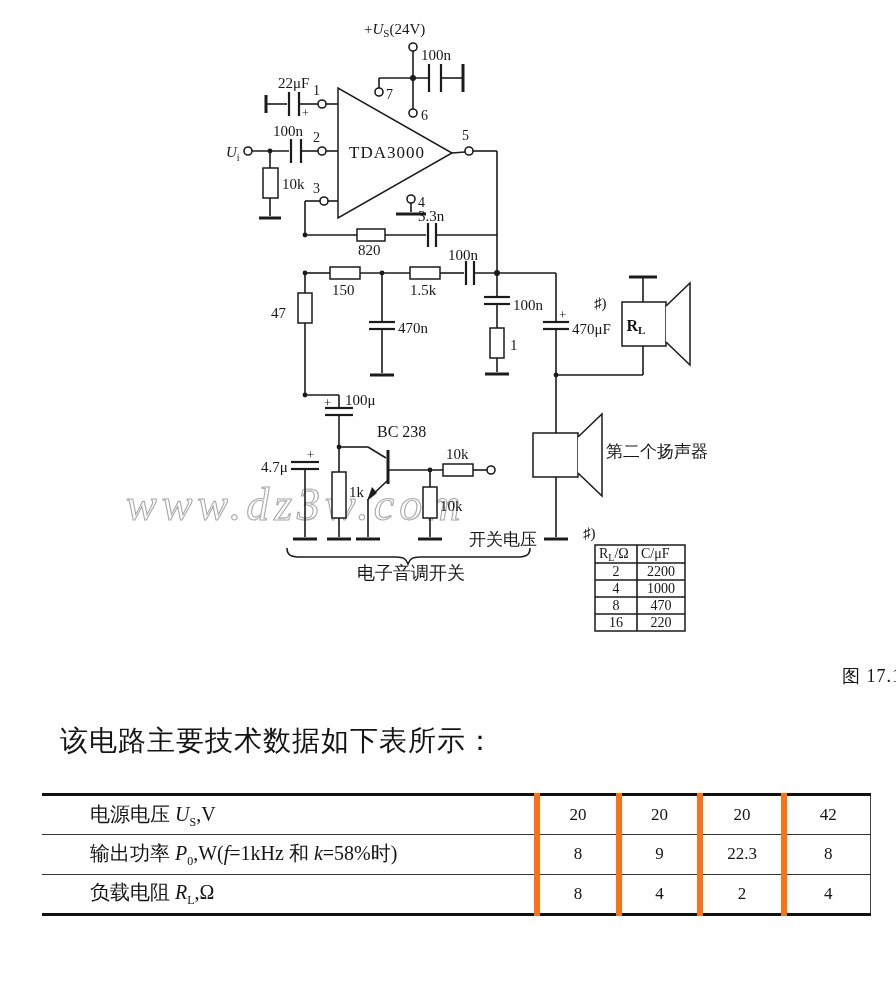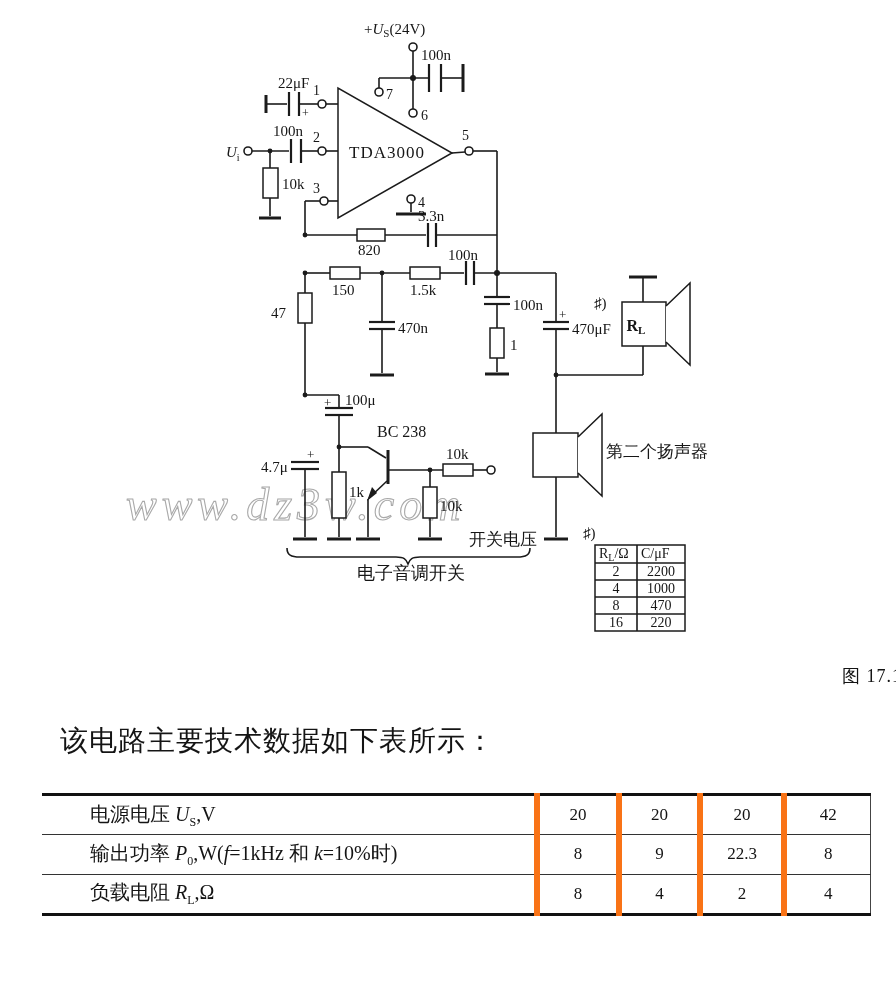--- a/index.html
+++ b/index.html
@@ -317,21 +317,21 @@
     </colgroup>
   <tbody>
       <tr>
     <td class="lbl"><span>电源电压 </span><i>U</i><sub>S</sub><span>,V</span></td>
     <td class="val">20</td>
     <td class="val">20</td>
     <td class="val">20</td>
     <td class="val">42</td>
   </tr>
   <tr>
-    <td class="lbl"><span>输出功率 </span><i>P</i><sub>0</sub><span>,W(</span><i>f</i><span>=1kHz 和 </span><i>k</i><span>=10%时)</span></td>
+    <td class="lbl"><span>输出功率 </span><i>P</i><sub>0</sub><span>,W(</span><i>f</i><span>=1kHz 和 </span><i>k</i><span>=58%时)</span></td>
     <td class="val">8</td>
     <td class="val">9</td>
     <td class="val">22.3</td>
     <td class="val">8</td>
   </tr>
   <tr>
     <td class="lbl"><span>负载电阻 </span><i>R</i><sub>L</sub><span>,Ω</span></td>
     <td class="val">8</td>
     <td class="val">4</td>
     <td class="val">2</td>

